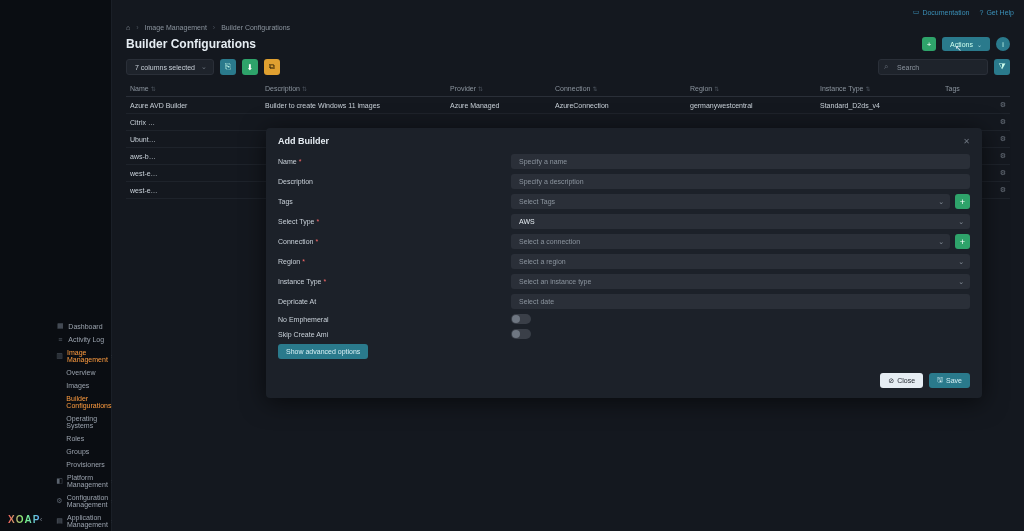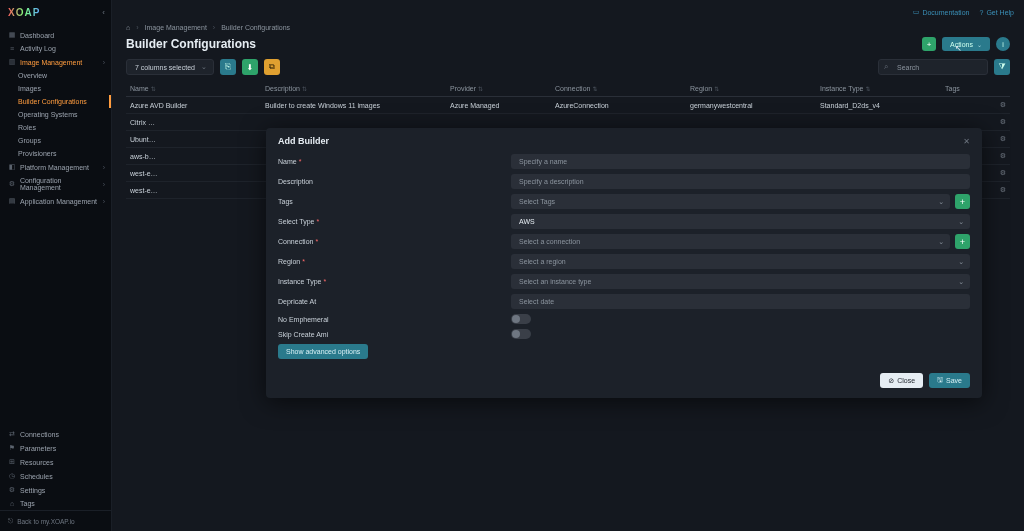--- a/index.html
+++ b/index.html
@@ -1,20 +1,20 @@
 <!DOCTYPE html>
 <html><head>
 <meta charset="utf-8">
 <style>
   * { box-sizing: border-box; margin: 0; padding: 0; }
   html, body { width: 1024px; height: 531px; overflow: hidden; font-family: -apple-system, "Segoe UI", Arial, sans-serif; background:#0f1419; color:#c9d1d9; font-size:8px; }
   .app { display:flex; width:100%; height:100%; }
 
   
-  .sidebar { width:112px; background:#0a0d12; display:flex; flex-direction:column; border-right:1px solid #1a1f27; }
+  .sidebar { width:112px; background:#0a0d12; display:flex; flex-direction:row; border-right:1px solid #1a1f27;align-items:flex-end; }
   .logo-row { height:24px; display:flex; align-items:center; padding:0 8px; position:relative; }
   .logo-text { font-size:10px; font-weight:700; letter-spacing:1px; background:linear-gradient(90deg,#ff5f5f,#7cff7c,#5fa8ff); -webkit-background-clip:text; background-clip:text; color:transparent; }
   .collapse-caret { position:absolute; right:6px; color:#6e7681; font-size:8px; }
   .nav { display:flex; flex-direction:column; padding-top:4px; }
   .nav-item { display:flex; align-items:center; gap:4px; padding:3px 8px; color:#9ba3ae; font-size:7px; cursor:default; position:relative; }
   .nav-item.sub { padding-left:18px; }
   .nav-item.active { color:#ff9c3f; }
   .nav-item.active::before { content:""; position:absolute; right:0; top:0; bottom:0; width:2px; background:#ff9c3f; }
   .nav-item.expandable::after { content:"›"; position:absolute; right:6px; color:#4b525c; font-size:7px; }
   .nav-item .ico { width:8px; display:inline-block; text-align:center; color:#5b636e; font-size:7px; }

